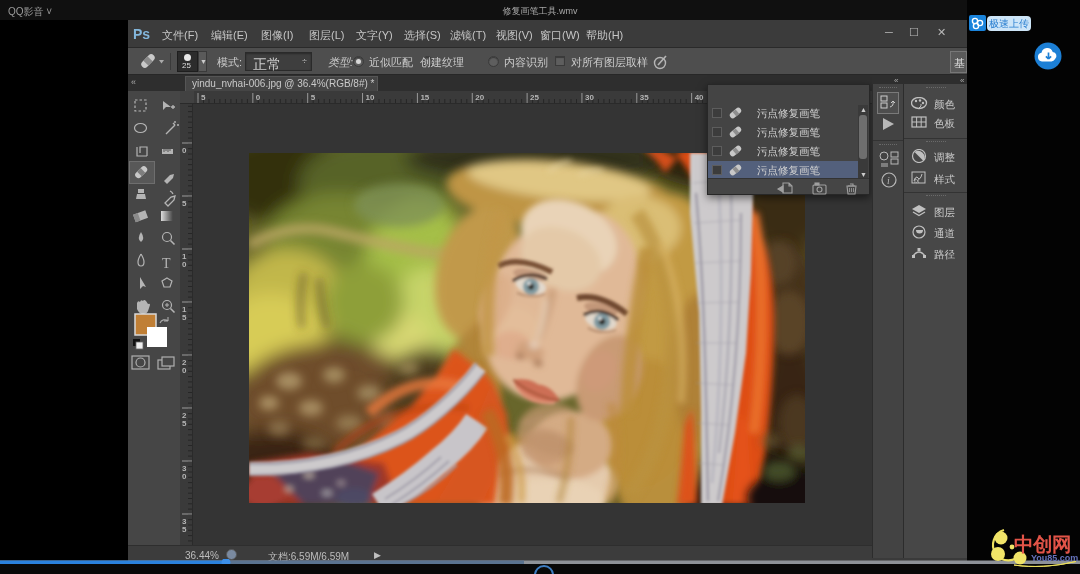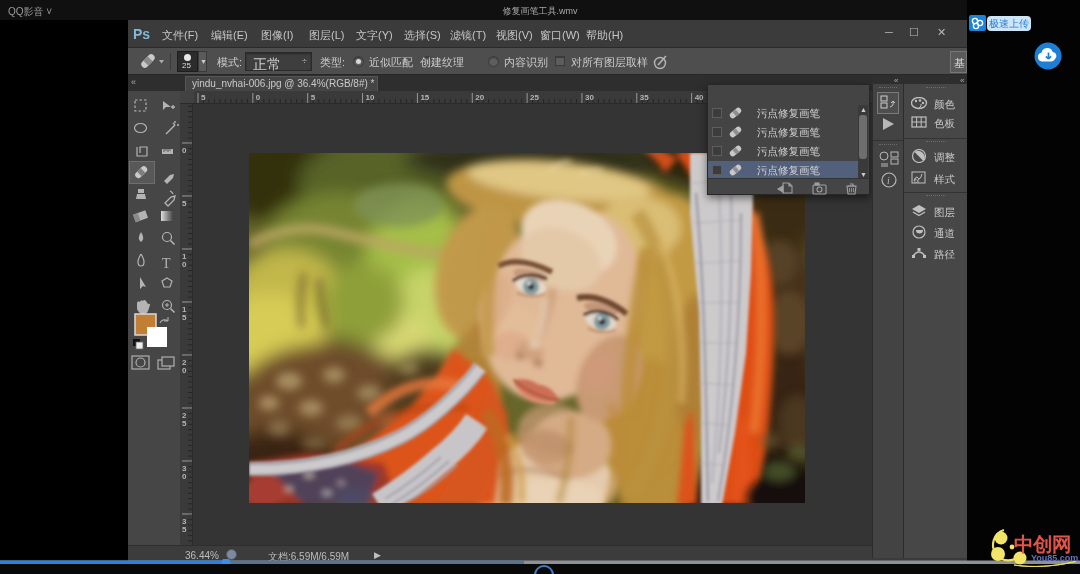--- a/index.html
+++ b/index.html
@@ -118,21 +118,21 @@
         <div style="position:absolute;left:4px;top:9px;color:#ddd;font-size:8px;">25</div>
       </div>
       <div style="position:absolute;left:70px;top:3px;width:9px;height:21px;background:#5a5a5a;border:1px solid #3a3a3a;">
           <span style="position:absolute;left:1px;top:6px;font-size:7px;color:#ccc;">▼</span>
         </div>
       <span class="olabel" style="left:89px;">模式:</span>
       <div style="position:absolute;left:117px;top:4px;width:67px;height:19px;background:#3e3e3e;border:1px solid #2a2a2a;box-shadow:inset 0 1px 2px rgba(0,0,0,.35);">
         <span style="position:absolute;left:7px;top:3px;font-size:14px;color:#ccc;">正常</span>
         <span style="position:absolute;right:4px;top:3px;font-size:9px;color:#bbb;">÷</span>
       </div>
-      <span class="olabel" style="left:192px;">类型:</span>
+      <span class="olabel" style="left:200px;font-style:italic;">类型:</span>
       <div class="radio sel" style="left:225px;"></div>
       <span class="olabel" style="left:241px;">近似匹配</span>
       <div class="radio" style="left:294px;"></div>
       <span class="olabel" style="left:292px;">创建纹理</span>
       <div class="radio" style="left:360px;"></div>
       <span class="olabel" style="left:376px;">内容识别</span>
       <div style="position:absolute;left:427px;top:8px;width:10px;height:10px;background:#5e5e5e;border:1px solid #3a3a3a;box-shadow:inset 0 1px 1px rgba(0,0,0,.4);"></div>
       <span class="olabel" style="left:443px;">对所有图层取样</span>
       <svg width="18" height="18" style="position:absolute;left:524px;top:5px;">
           <circle cx="8" cy="10" r="5.5" fill="none" stroke="#b5b5b5" stroke-width="1.4"></circle>

